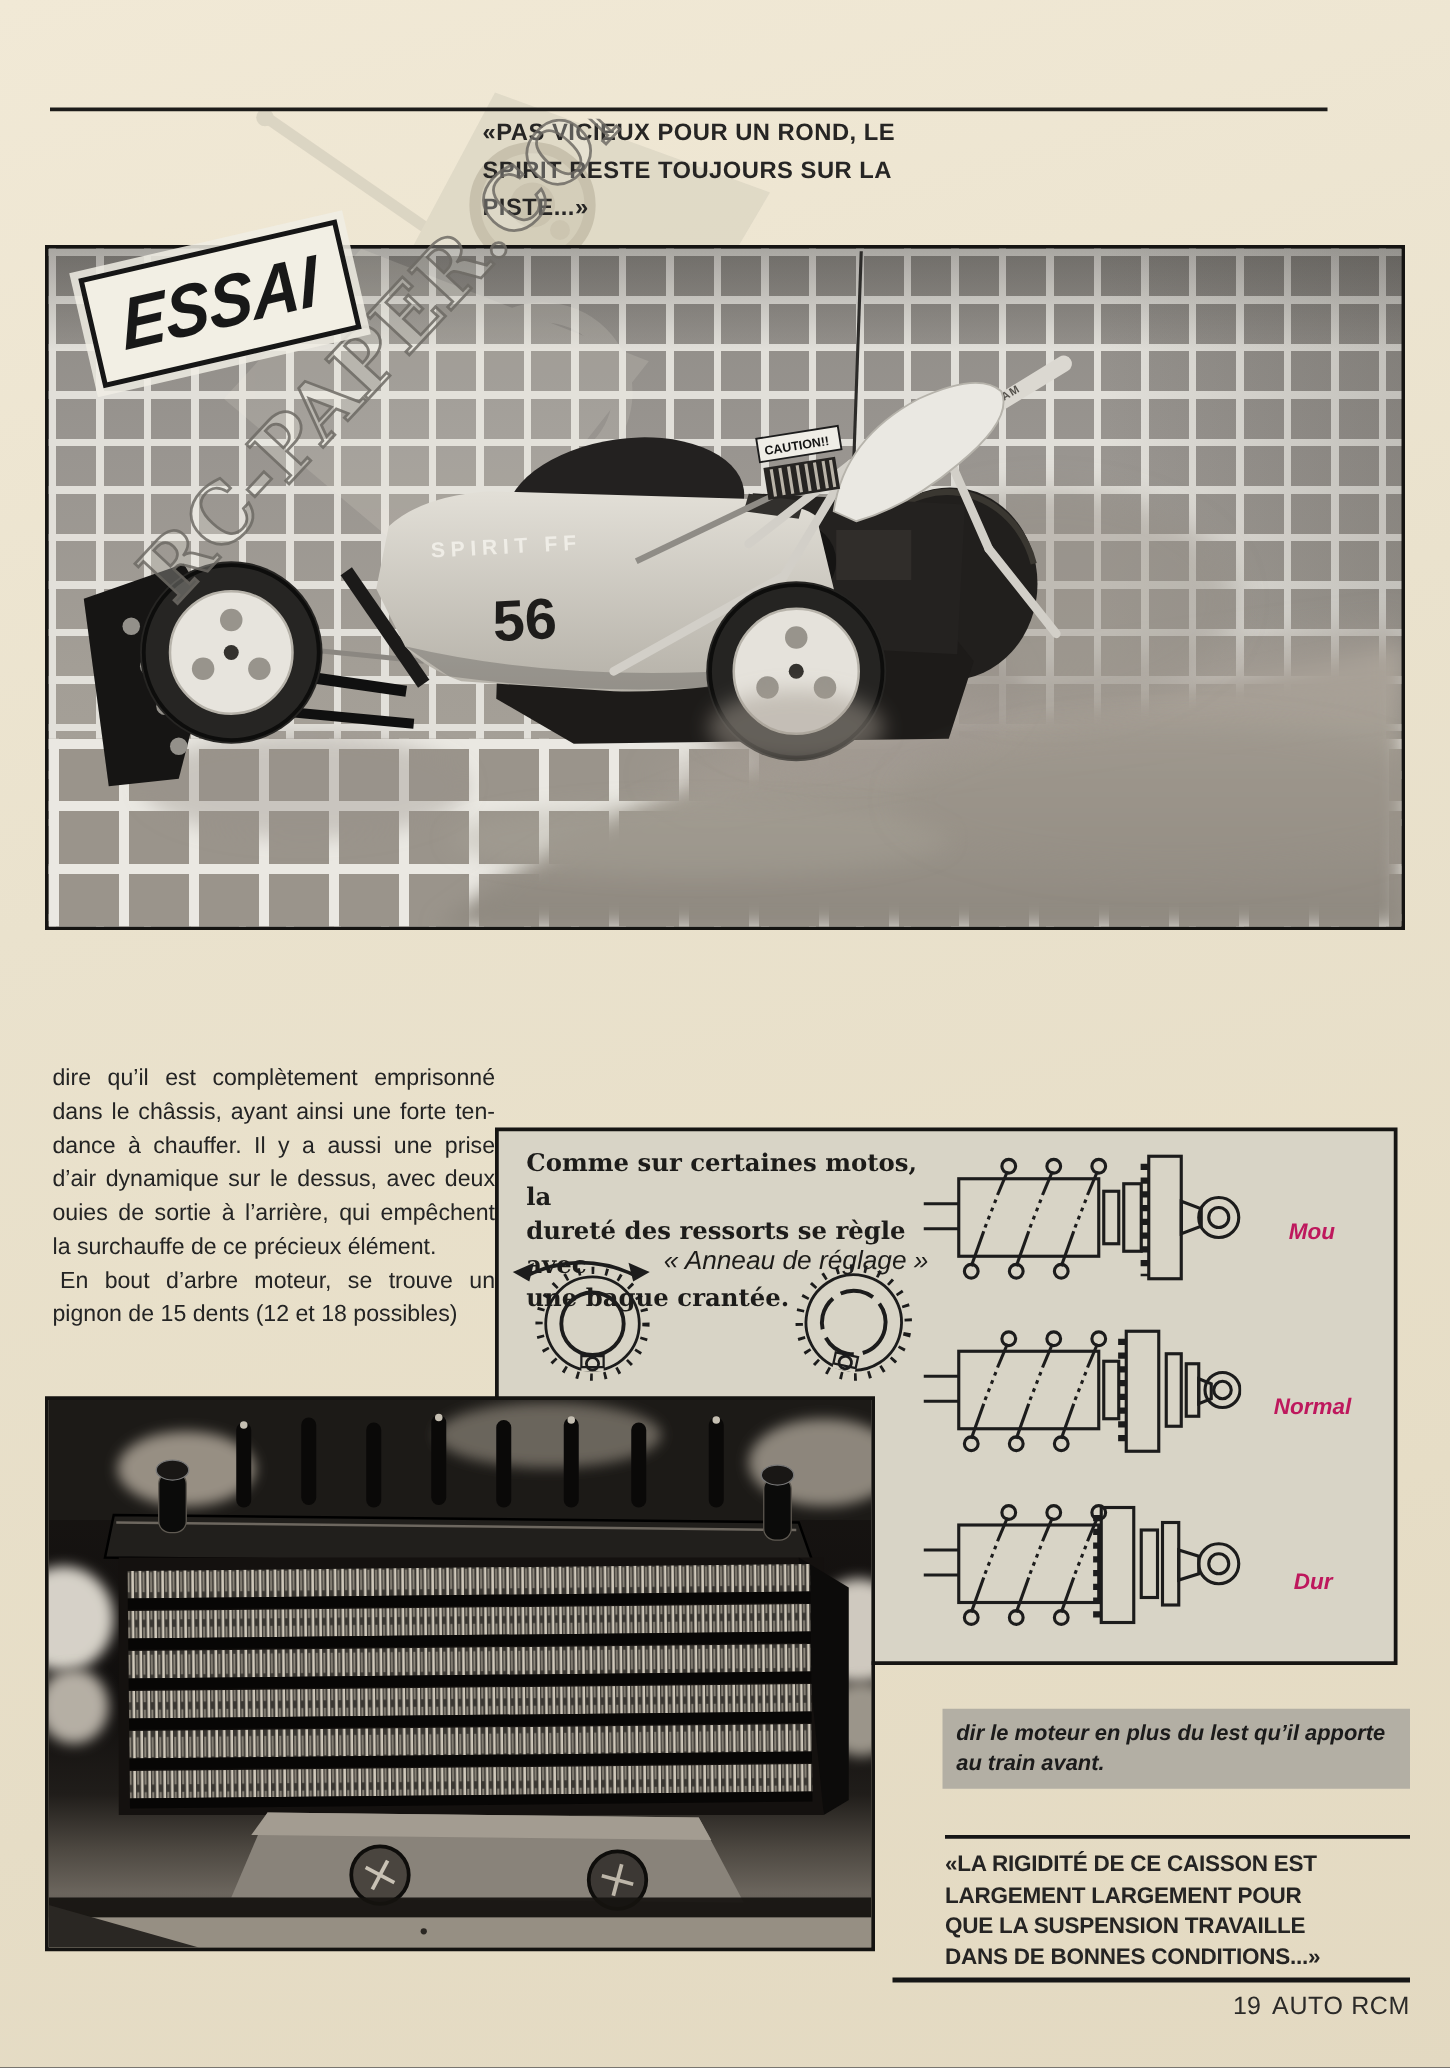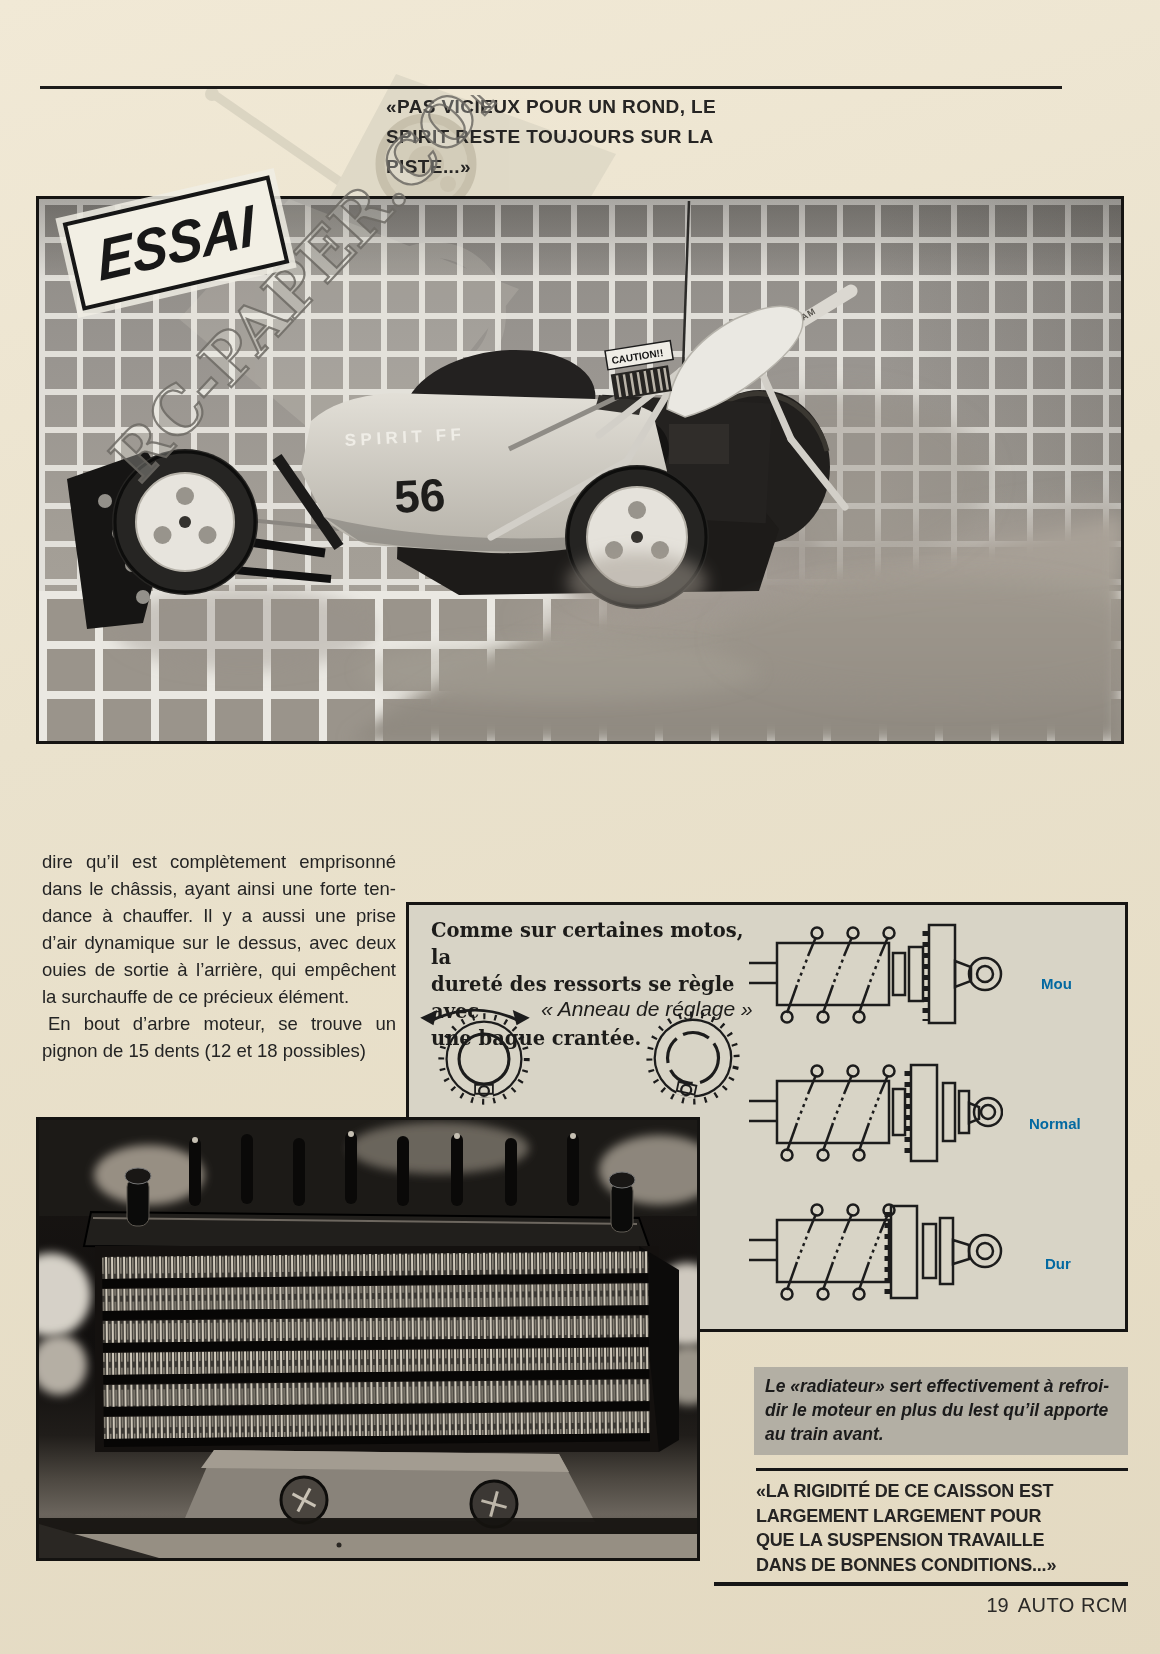--- a/index.html
+++ b/index.html
@@ -33,31 +33,31 @@
     background:#f2efe4;border:4px solid #161616;box-shadow:0 0 0 6px rgba(240,237,228,.85);
     display:flex;align-items:center;justify-content:center;box-sizing:border-box;}
   .essai span{font-weight:bold;font-style:italic;font-size:58px;letter-spacing:0px;color:#181818;
     transform:skewX(-8deg) scaleX(.92);line-height:1;}
   
   .article{left:42px;top:848px;width:354px;font-size:18.5px;line-height:27px;color:#242424;z-index:1;}
   .article .ln{display:block;white-space:nowrap;}
   .article .j{text-align:justify;text-align-last:justify;white-space:normal;}
   .article .ind{padding-left:6px;}
   
-  .diagram{left:406px;top:902px;width:722px;height:430px;background:#d8d4c6;border:3px solid #161513;box-sizing:border-box;z-index:1;}
+  .diagram{left:396px;top:902px;width:722px;height:430px;background:#d8d4c6;border:3px solid #161513;box-sizing:border-box;z-index:1;}
   .diagram .heading{position:absolute;left:22px;top:12px;width:336px;font-family:"DejaVu Serif","Liberation Serif",serif;
     font-weight:bold;font-size:19.5px;line-height:27px;color:#1d1c1a;}
   .diagram .heading .ln{display:block;}
   .arrow-svg{position:absolute;left:6px;top:90px;width:120px;height:34px;}
   .ring-label{position:absolute;left:132px;top:92px;font-style:italic;font-size:21px;color:#1d1c1a;}
   .ring1{position:absolute;left:26px;top:105px;width:98px;height:98px;}
   .ring2{position:absolute;left:234px;top:103px;width:100px;height:100px;}
   .shock{position:absolute;left:338px;width:256px;height:108px;}
   .sh1{top:16px;} .sh2{top:154px;} .sh3{top:293px;}
-  .shock-label{position:absolute;font-weight:600;font-size:15px;color:#0369a1;}
+  .shock-label{position:absolute;font-style:italic;font-weight:600;font-size:18px;color:#be185d;}
   .sl1{left:632px;top:70px;} .sl2{left:620px;top:210px;} .sl3{left:636px;top:350px;}
   
   .rad{left:36px;top:1117px;width:664px;height:444px;border:3px solid #141311;box-sizing:border-box;z-index:2;
     background:linear-gradient(180deg,#2b2927 0%,#171412 16%,#100e0d 55%,#201d1a 72%,#4d4841 82%,#6b655d 90%,#534e47 100%);}
   .rad svg{position:absolute;inset:0;}
   
   .rad-cap{left:754px;top:1367px;width:374px;box-sizing:border-box;background:#b3afa4;padding:7px 10px 9px 11px;
     font-weight:bold;font-style:italic;font-size:17.5px;line-height:24px;color:#1b1b1b;z-index:1;}
   .rad-cap .ln{display:block;}
   .bq-rule-top{left:756px;top:1468px;width:372px;height:3px;background:#161616;}
@@ -435,21 +435,20 @@
         </g>
       </g>
       <rect x="0" y="398" width="658" height="16" fill="#15120f" opacity="0.92"></rect>
       <rect x="0" y="414" width="658" height="24" fill="#968f83"></rect>
       <polygon points="0,438 120,438 0,404" fill="#2a2723"></polygon>
       <circle cx="300" cy="425" r="2.5" fill="#2a2723"></circle>
     </svg>
   </div>
 
   <div class="abs rad-cap">
-    <span class="ln">Le «radiateur» sert effectivement à refroi-</span>
     <span class="ln">dir le moteur en plus du lest qu’il apporte</span>
     <span class="ln">au train avant.</span>
   </div>
 
   <div class="abs bq-rule-top"></div>
   <div class="abs bq">
     <span class="ln">«LA RIGIDITÉ DE CE CAISSON EST</span>
     <span class="ln">LARGEMENT LARGEMENT POUR</span>
     <span class="ln">QUE LA SUSPENSION TRAVAILLE</span>
     <span class="ln">DANS DE BONNES CONDITIONS...»</span>

